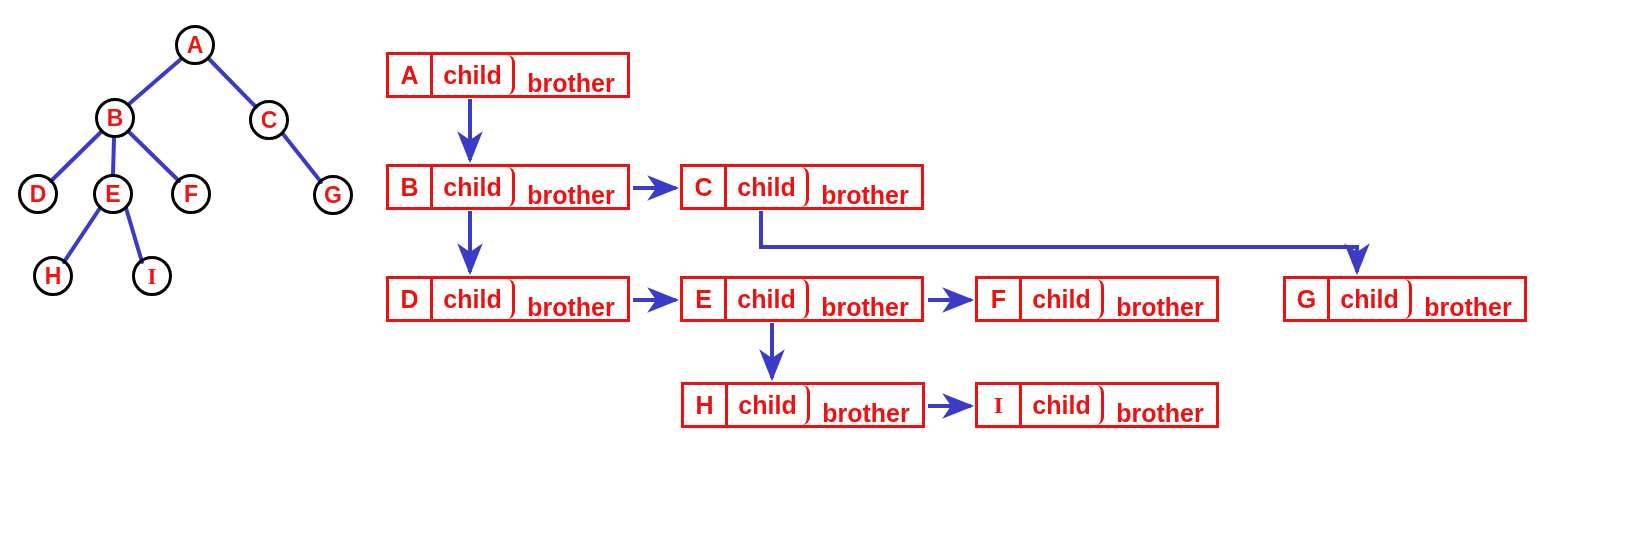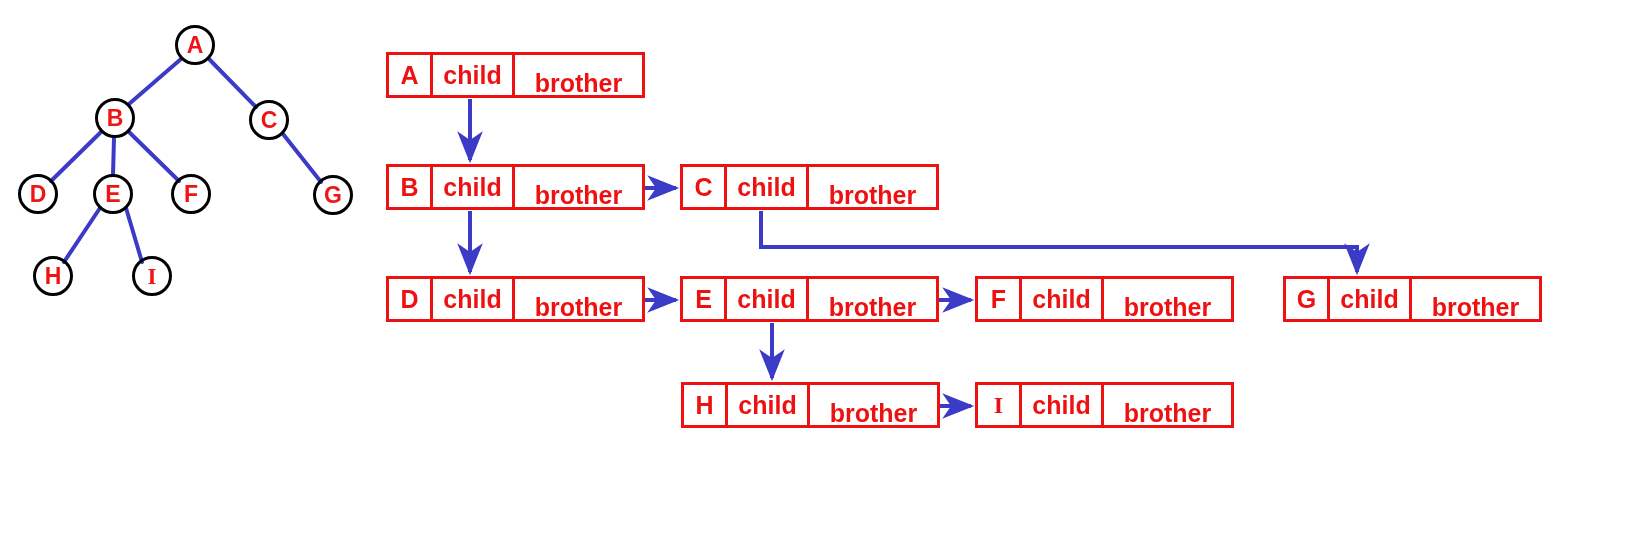--- a/index.html
+++ b/index.html
@@ -90,23 +90,24 @@
     width: 44px;
     border-right: 3px solid #ee1111;
   }
   .cell-key.serif-label {
     font-family: "Liberation Serif", serif;
     font-size: 24px;
   }
   .cell-child {
     width: 82px;
     border-right: 3px solid #ee1111;
+    border-radius: 8px;
   }
   .cell-brother {
-    width: 127px;
+    width: 112px;
     margin-top: 17px;
   }
 </style>
 </head>
 <body>
 
 <div id="diagram">
 
   <svg id="svg-layer" viewBox="0 0 1643 547" xmlns="http://www.w3.org/2000/svg">
     <defs>

